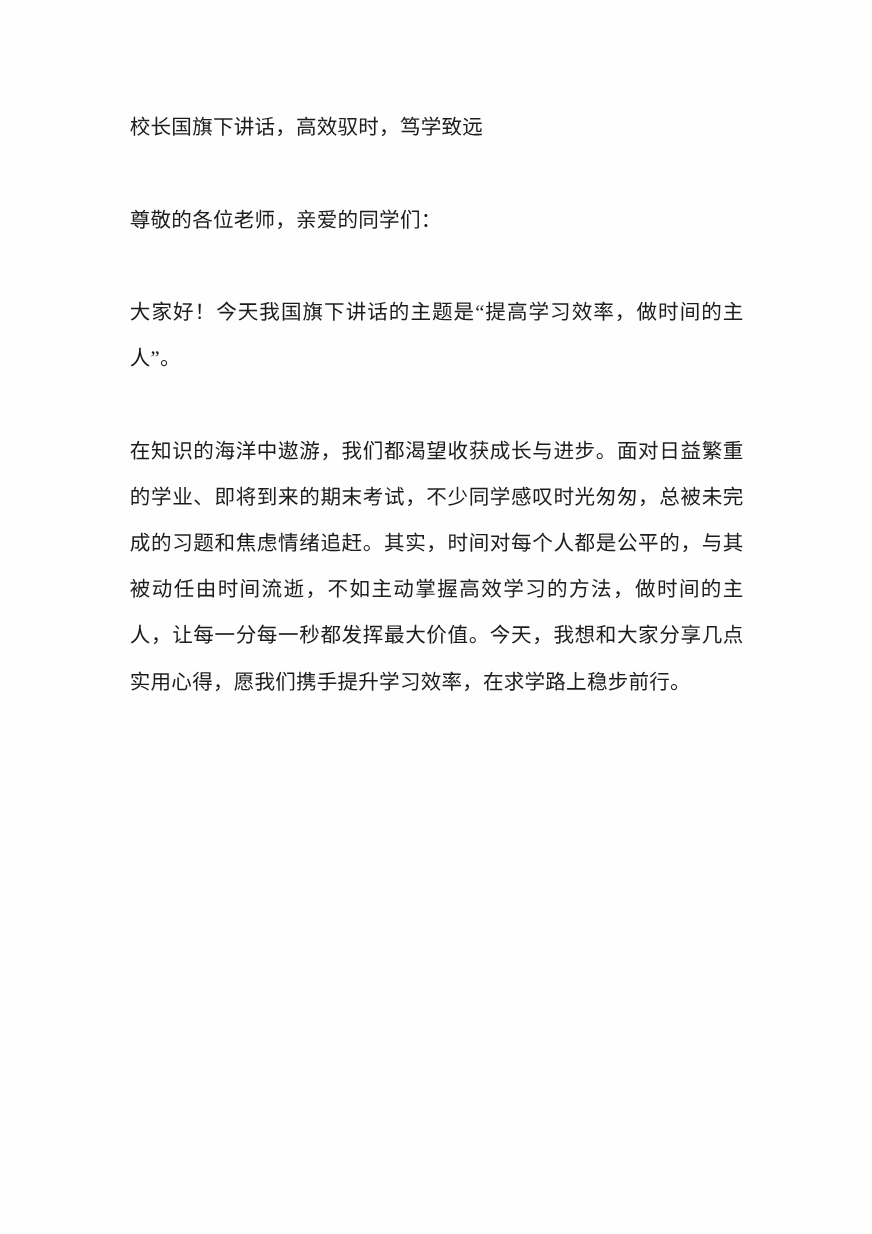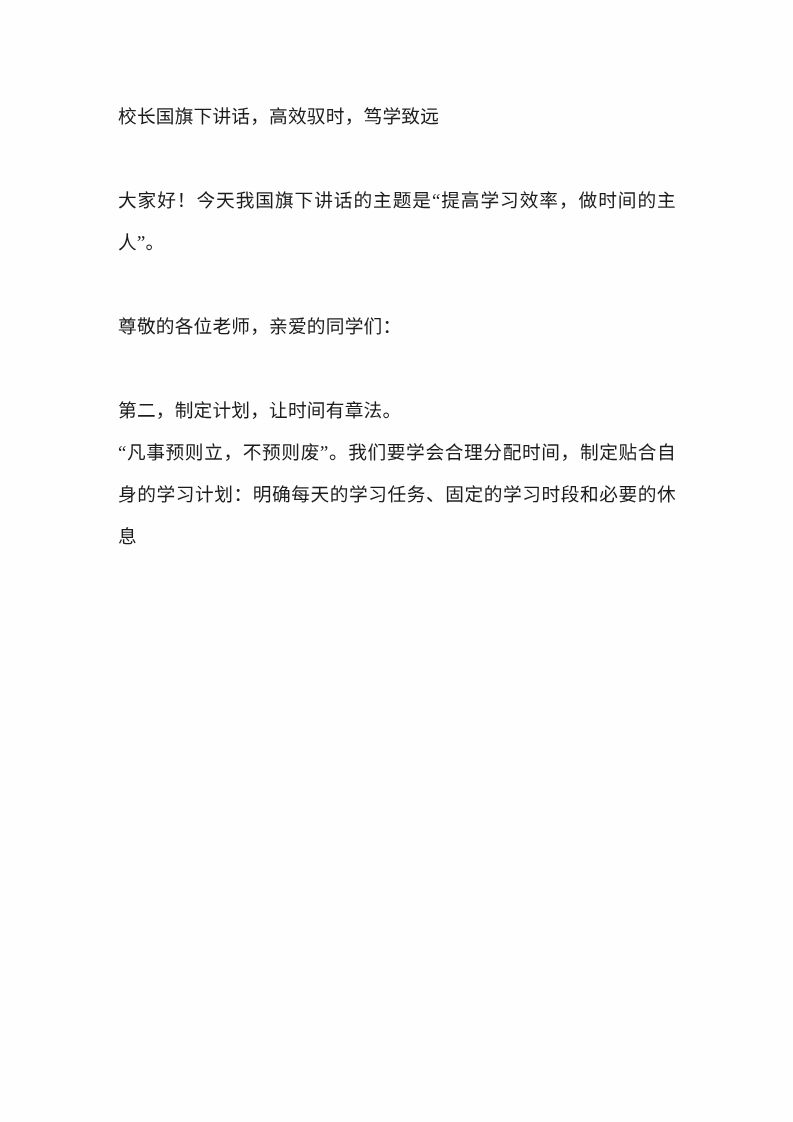--- a/index.html
+++ b/index.html
@@ -43,24 +43,21 @@
     margin: 0;
   }
 </style>
 </head>
 <body>
 
 <div class="page">
 
   <h1 class="doc-title gap-after">校长国旗下讲话，高效驭时，笃学致远</h1>
 
+  <p class="para gap-after">尊敬的各位老师，亲爱的同学们：</p>
+
   <p class="para gap-after">大家好！今天我国旗下讲话的主题是“提高学习效率，做时间的主人”。</p>
 
-  <p class="para gap-after">尊敬的各位老师，亲爱的同学们：</p>
+  <p class="para gap-after">在知识的海洋中遨游，我们都渴望收获成长与进步。面对日益繁重的学业、即将到来的期末考试，不少同学感叹时光匆匆，总被未完成的习题和焦虑情绪追赶。其实，时间对每个人都是公平的，与其被动任由时间流逝，不如主动掌握高效学习的方法，做时间的主人，让每一分每一秒都发挥最大价值。今天，我想和大家分享几点实用心得，愿我们携手提升学习效率，在求学路上稳步前行。</p>
 
 
-
-  <div class="section">
-    <p class="section-heading">第二，制定计划，让时间有章法。</p>
-    <p class="section-body">“凡事预则立，不预则废”。我们要学会合理分配时间，制定贴合自身的学习计划：明确每天的学习任务、固定的学习时段和必要的休息</p>
-  </div>
 
 </div>
 
 </body></html>

